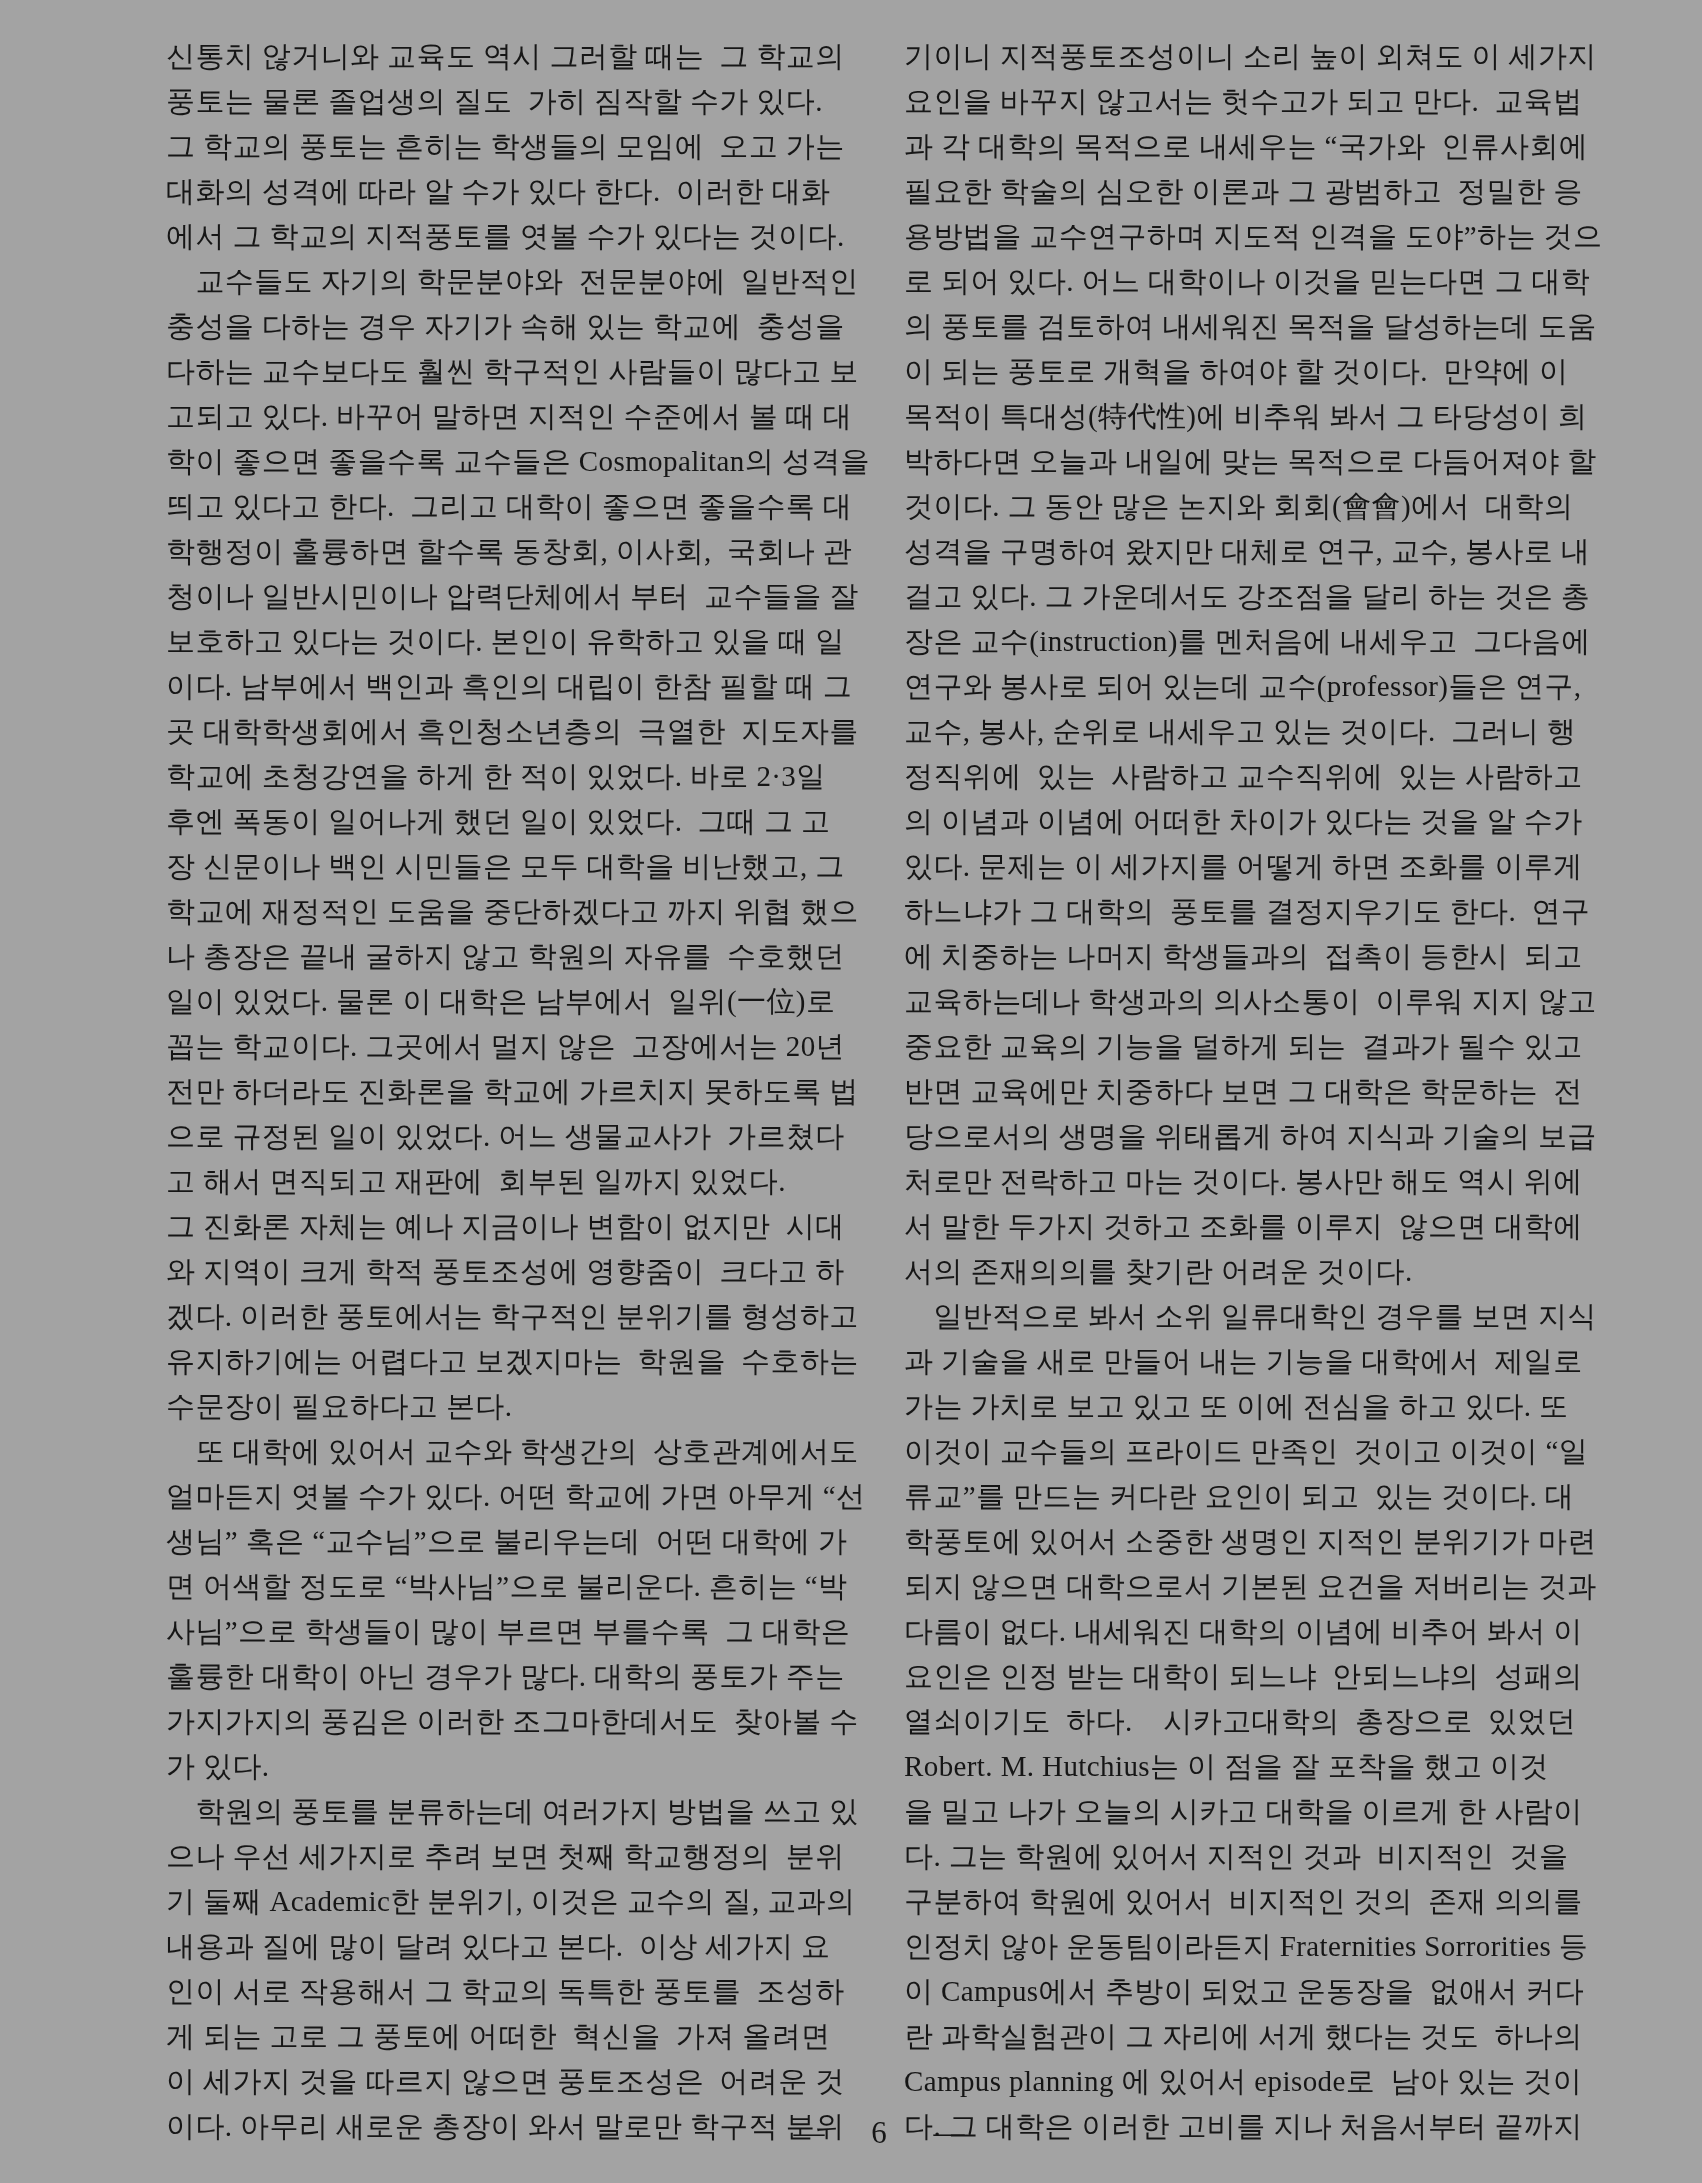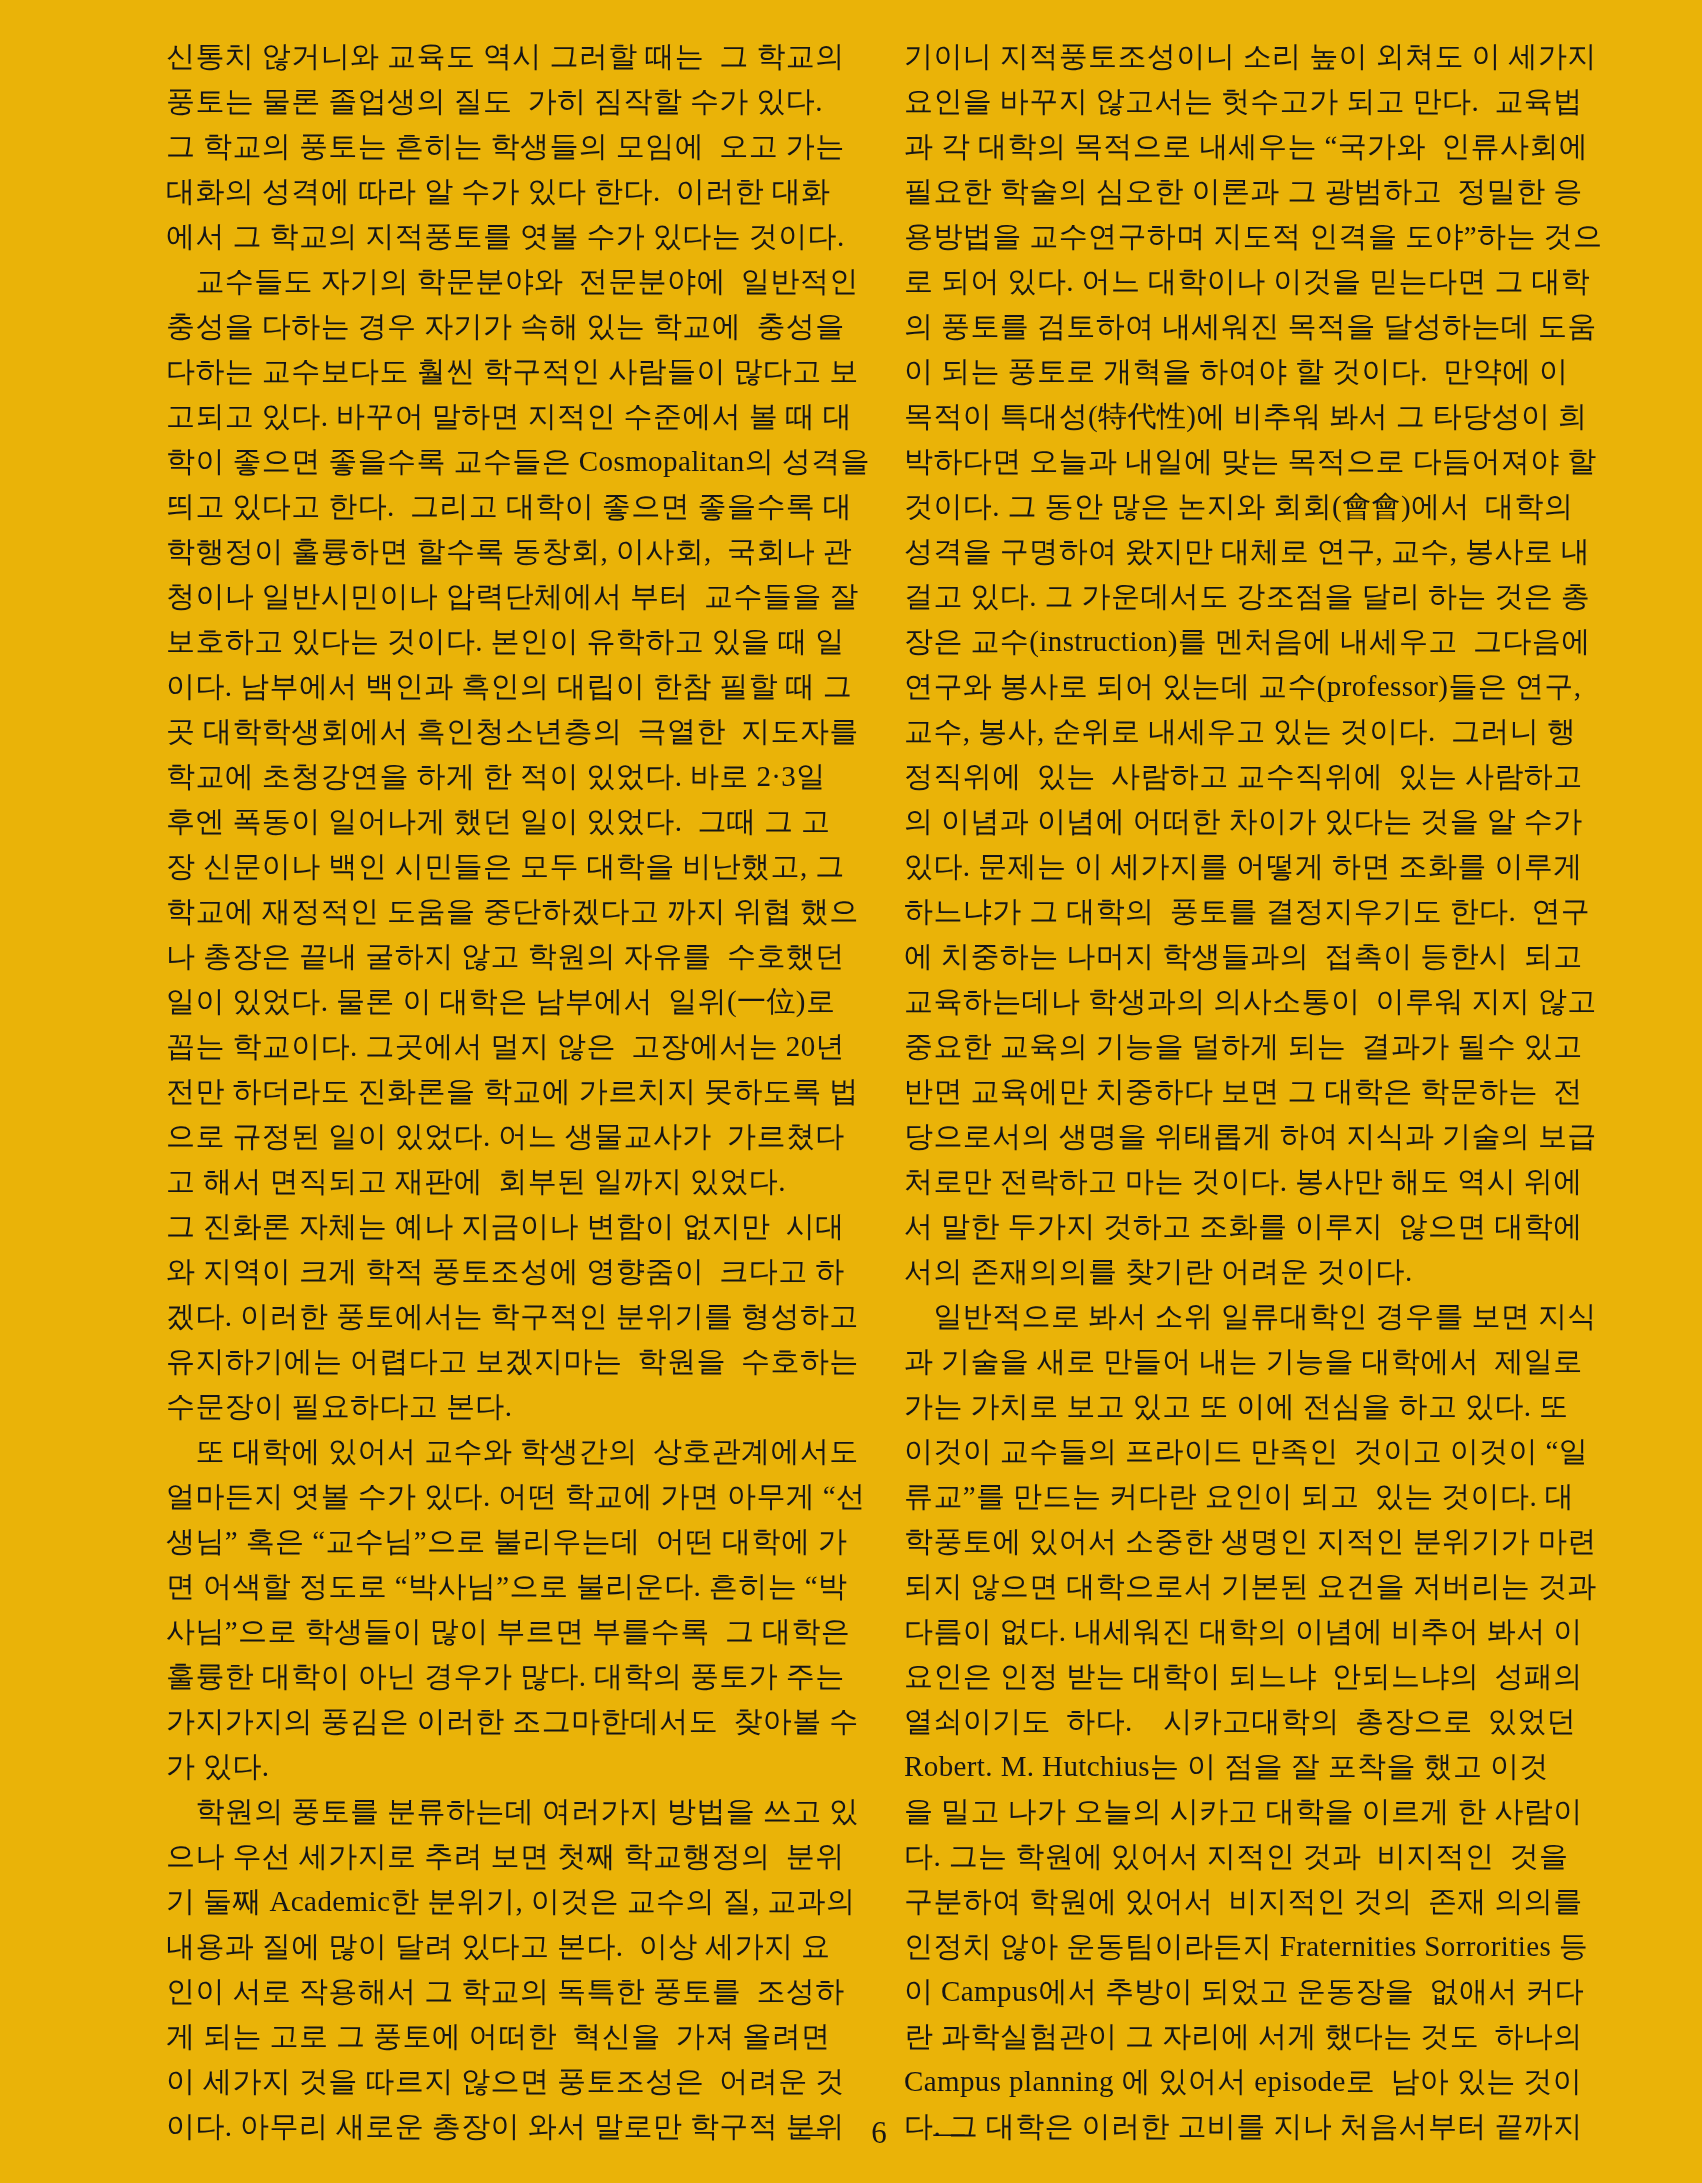--- a/index.html
+++ b/index.html
@@ -11,21 +11,21 @@
     position: relative;
     width: 1702px;
     height: 2183px;
     overflow: hidden;
     font-family: "Liberation Serif", "DejaVu Serif", serif;
     color: #161616;
   }
   .page {
     position: absolute;
     inset: 0;
-    background: #eab308;
+    background: #a3a3a3;
     padding-left: 12px;
   }
   .column {
     position: absolute;
     top: 34px;
     font-size: 29px;
     line-height: 45px;
     letter-spacing: 0.4px;
     white-space: pre;
     color: #161616;

